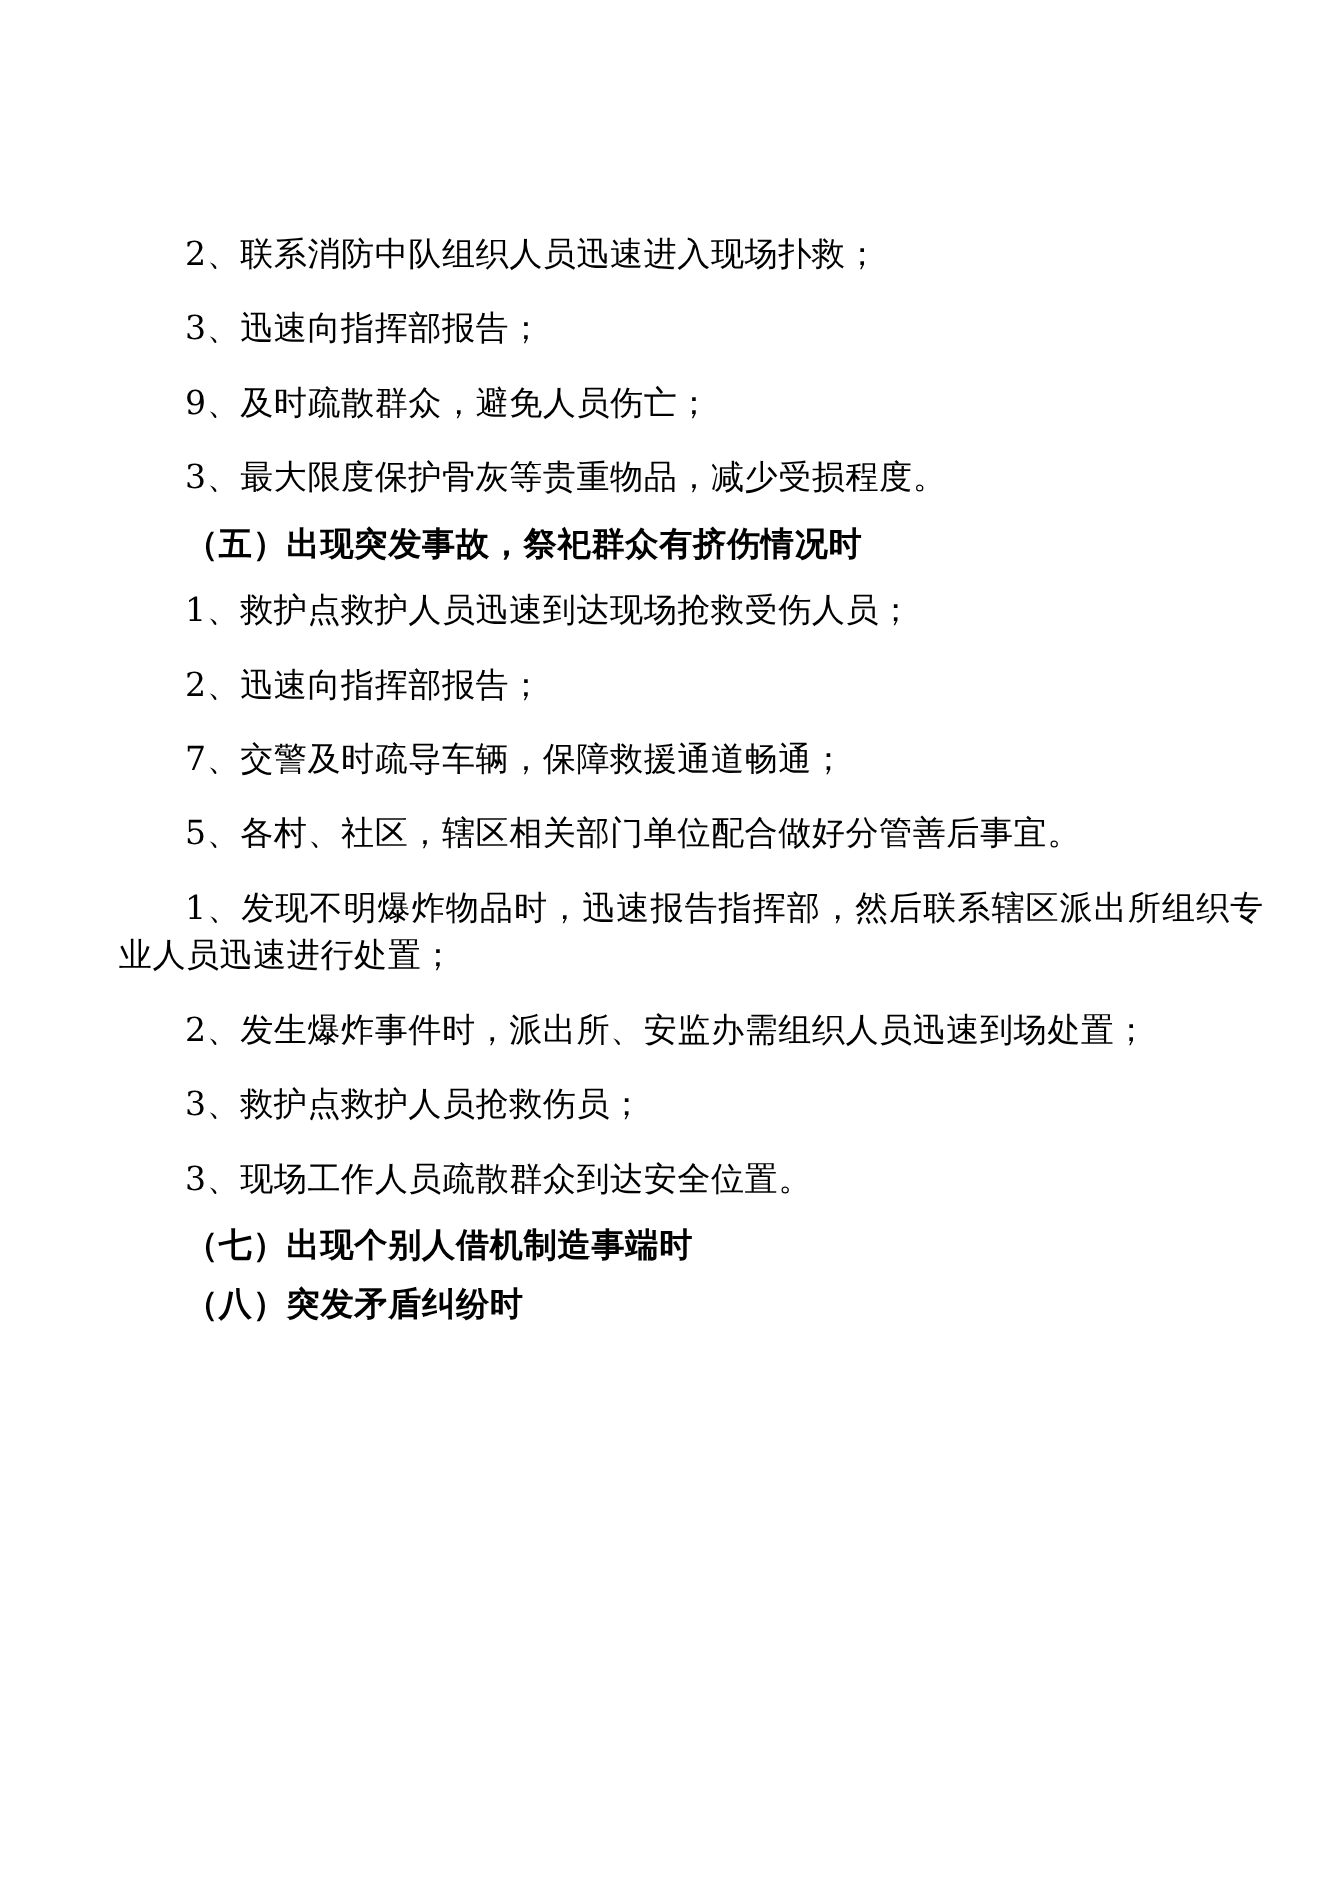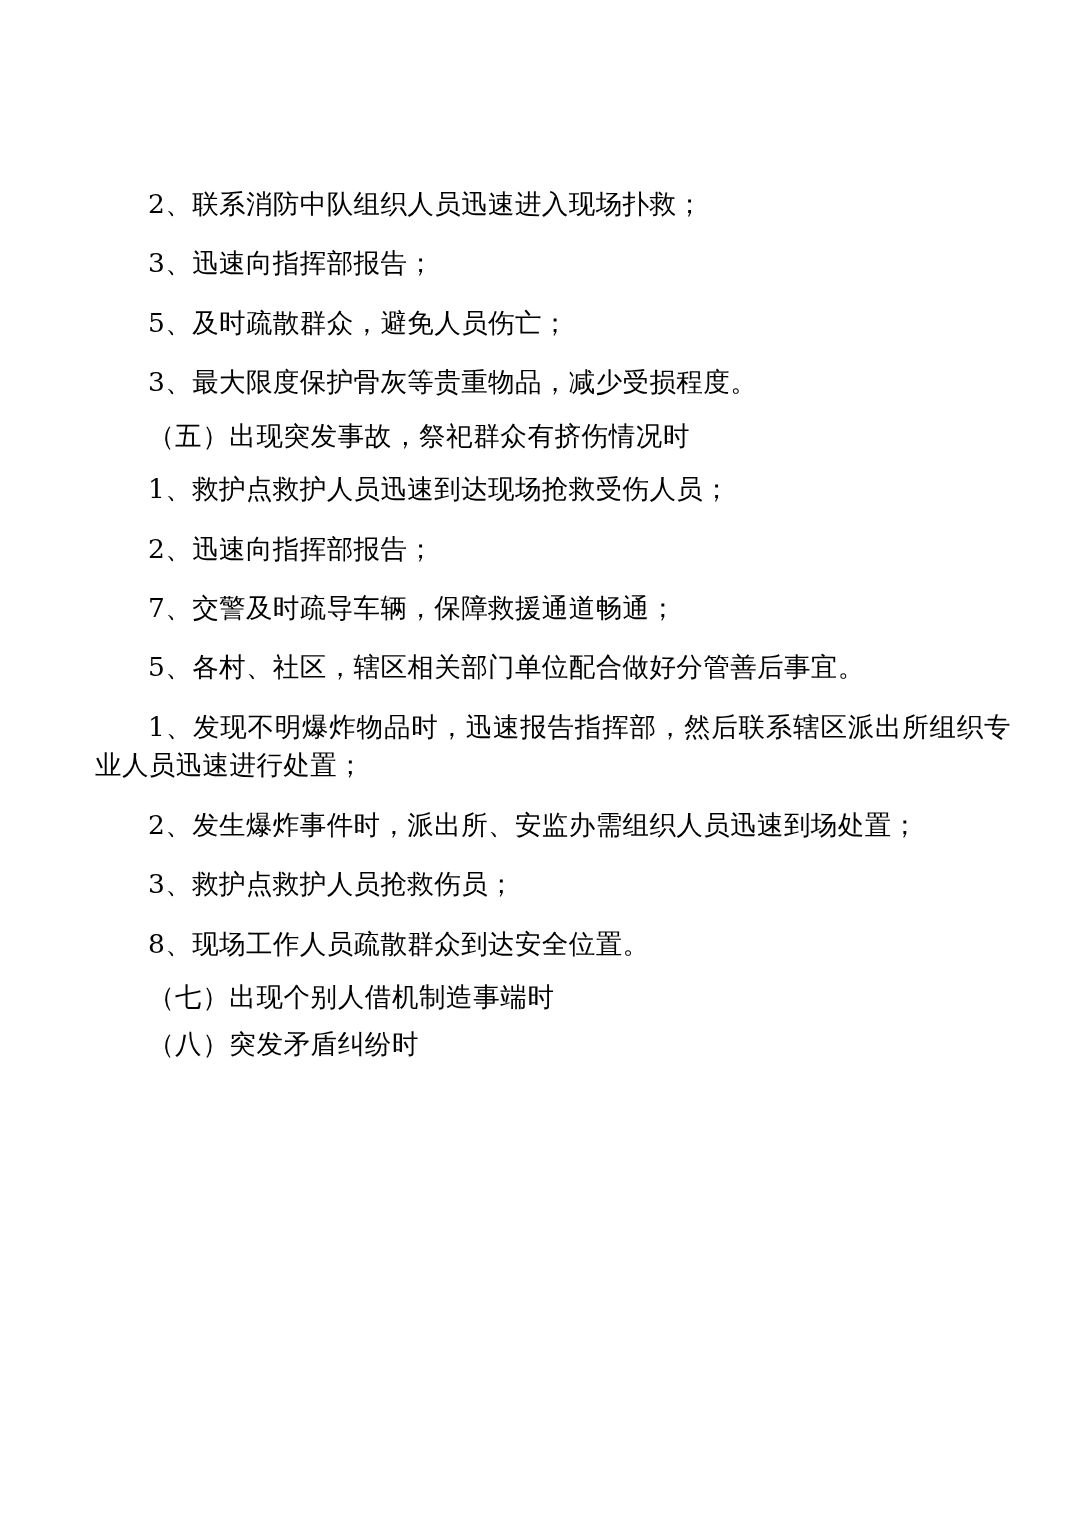--- a/index.html
+++ b/index.html
@@ -23,21 +23,21 @@
   }
   .doc-body {
     font-size: 26.5px;
     line-height: 1.0;
   }
   p {
     margin: 0;
     padding: 0;
   }
   .heading {
-    font-weight: normal;
+    font-weight: bold;
     text-indent: 2em;
     margin-bottom: 21px;
     letter-spacing: 0.6px;
   }
   .list-item {
     text-indent: 2em;
     margin-bottom: 21px;
     text-align: justify;
     text-justify: inter-ideograph;
     letter-spacing: 0.4px;
@@ -48,35 +48,35 @@
   }
 </style>
 </head>
 <body>
 
 <div class="page">
   <div class="doc-body">
 
     <p class="list-item">2、联系消防中队组织人员迅速进入现场扑救；</p>
     <p class="list-item">3、迅速向指挥部报告；</p>
-    <p class="list-item">5、及时疏散群众，避免人员伤亡；</p>
+    <p class="list-item">9、及时疏散群众，避免人员伤亡；</p>
     <p class="list-item">3、最大限度保护骨灰等贵重物品，减少受损程度。</p>
 
     <p class="heading">（五）出现突发事故，祭祀群众有挤伤情况时</p>
 
     <p class="list-item">1、救护点救护人员迅速到达现场抢救受伤人员；</p>
     <p class="list-item">2、迅速向指挥部报告；</p>
     <p class="list-item">7、交警及时疏导车辆，保障救援通道畅通；</p>
     <p class="list-item wrap-line">5、各村、社区，辖区相关部门单位配合做好分管善后事宜。</p>
 
 
     <p class="list-item wrap-line">1、发现不明爆炸物品时，迅速报告指挥部，然后联系辖区派出所组织专业人员迅速进行处置；</p>
     <p class="list-item wrap-line">2、发生爆炸事件时，派出所、安监办需组织人员迅速到场处置；</p>
     <p class="list-item">3、救护点救护人员抢救伤员；</p>
-    <p class="list-item">8、现场工作人员疏散群众到达安全位置。</p>
+    <p class="list-item">3、现场工作人员疏散群众到达安全位置。</p>
 
     <p class="heading">（七）出现个别人借机制造事端时</p>
 
 
     <p class="heading">（八）突发矛盾纠纷时</p>
 
   </div>
 </div>
 
 </body></html>

